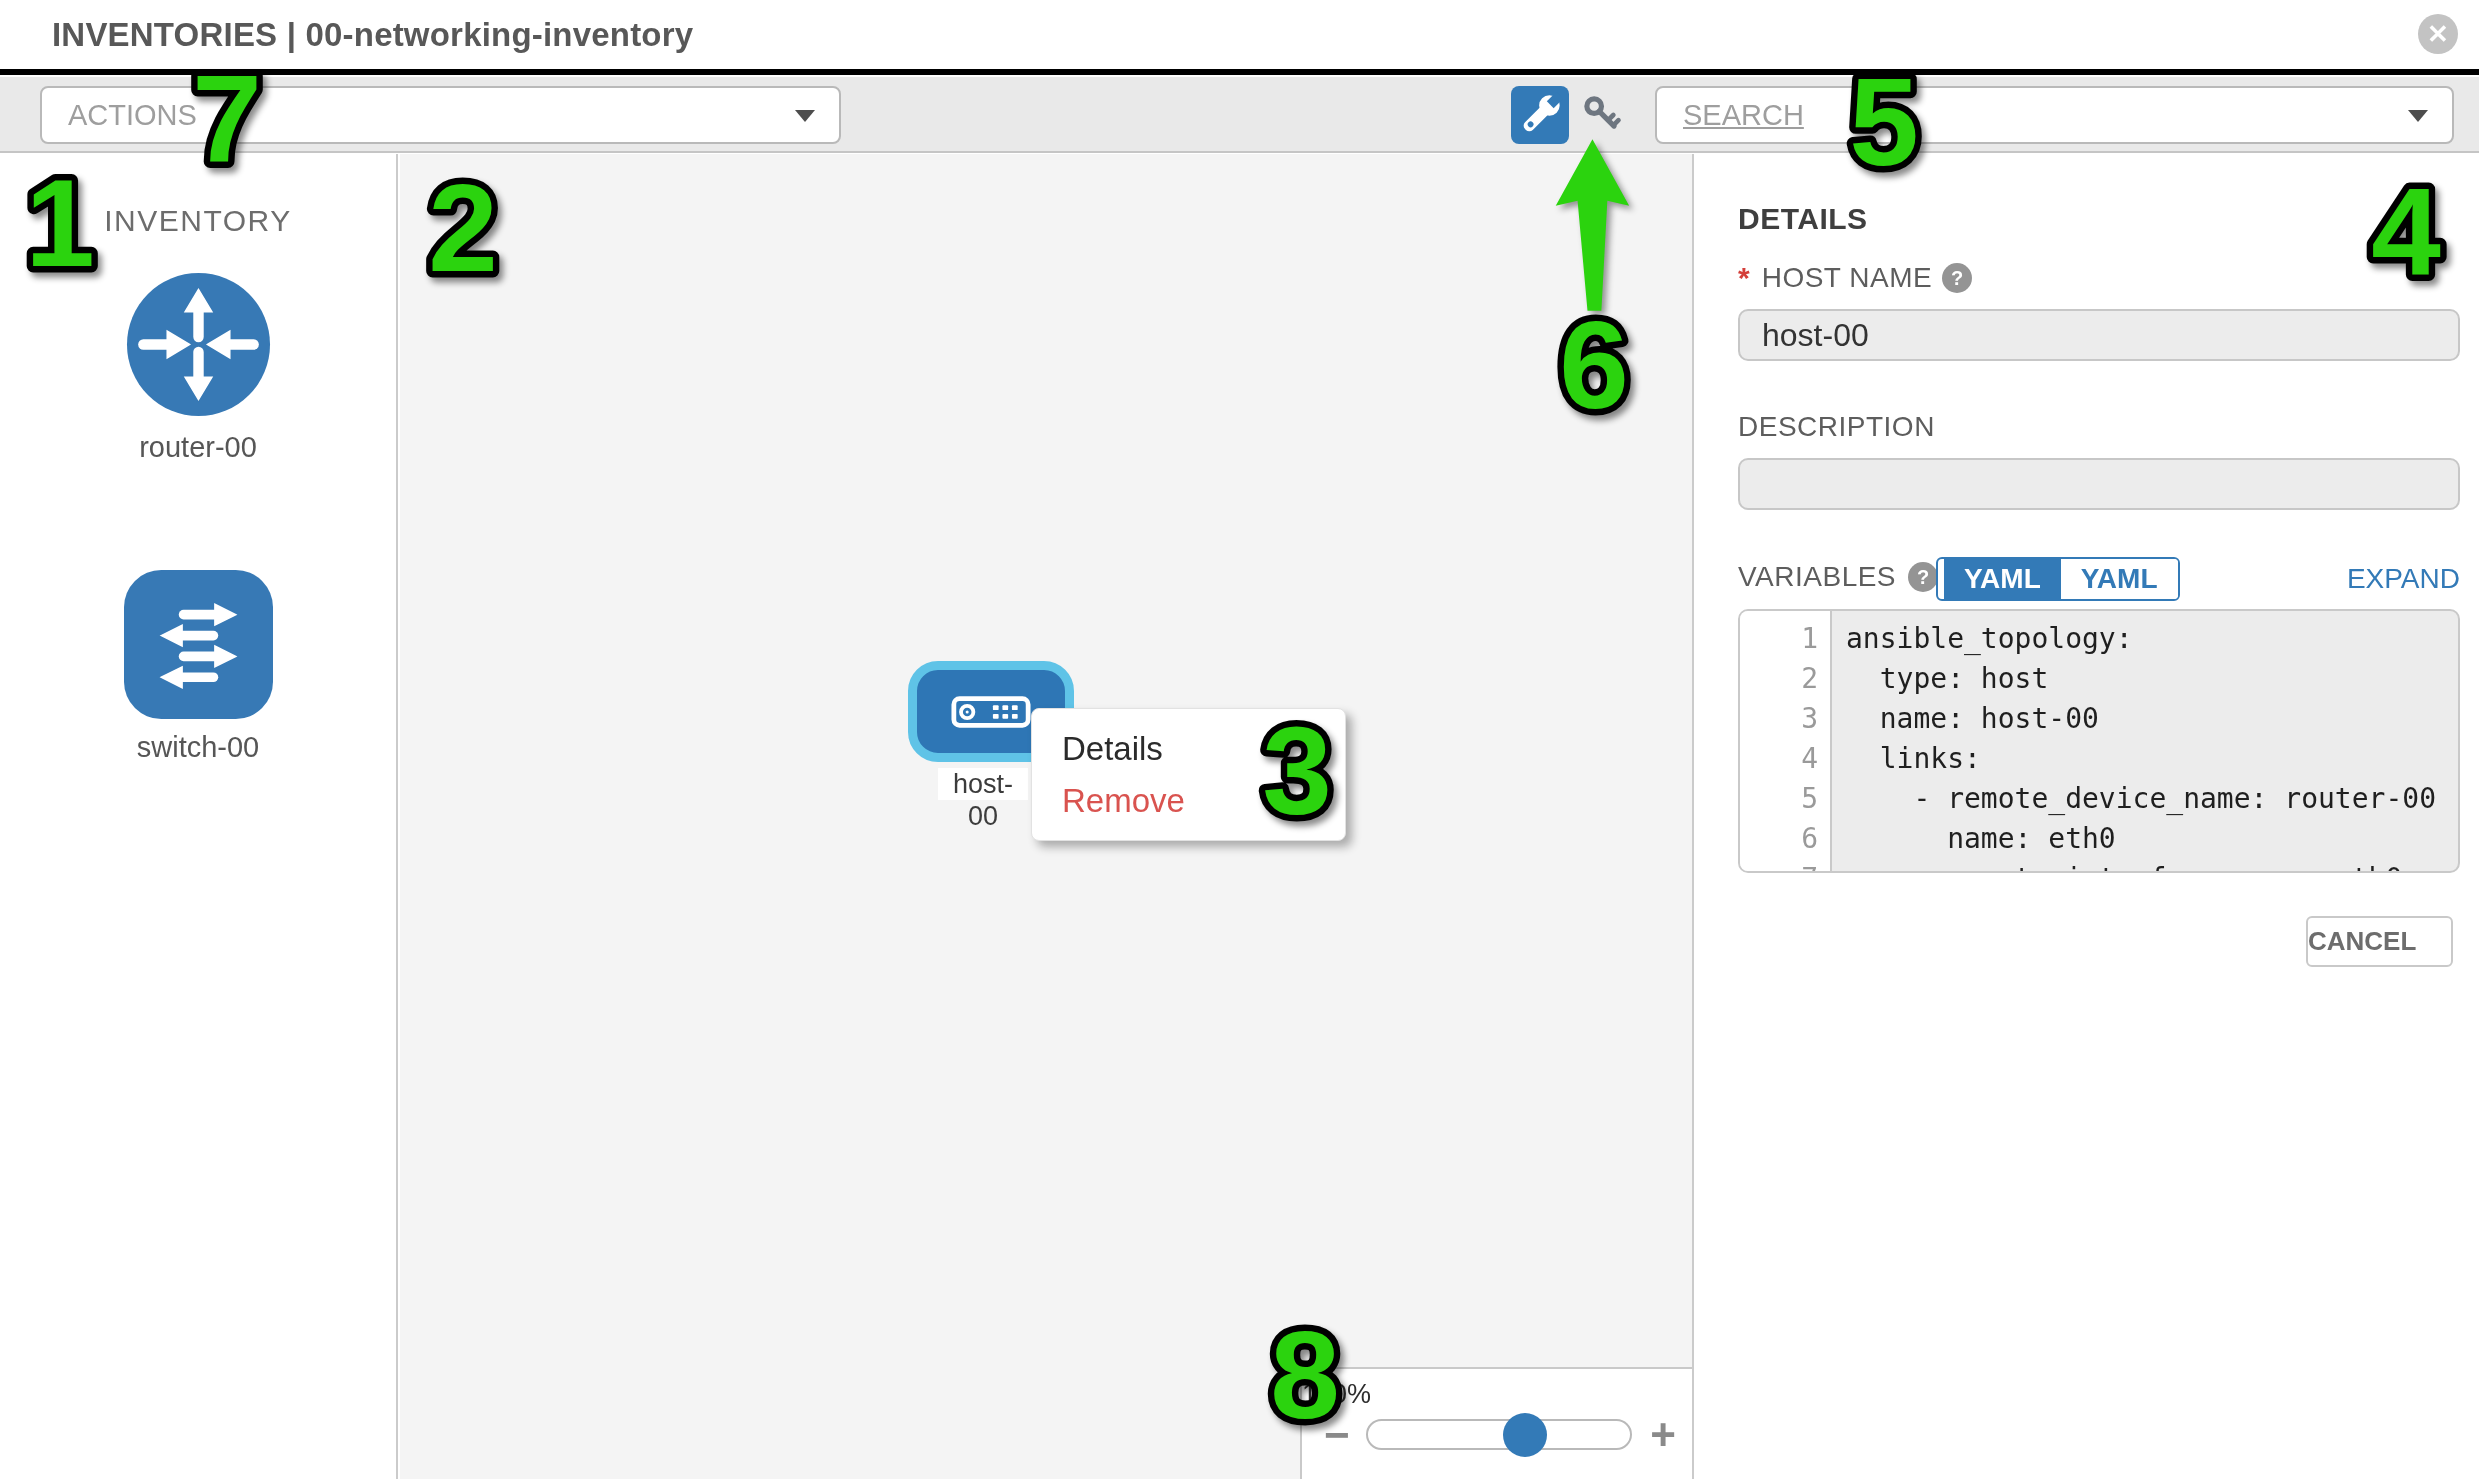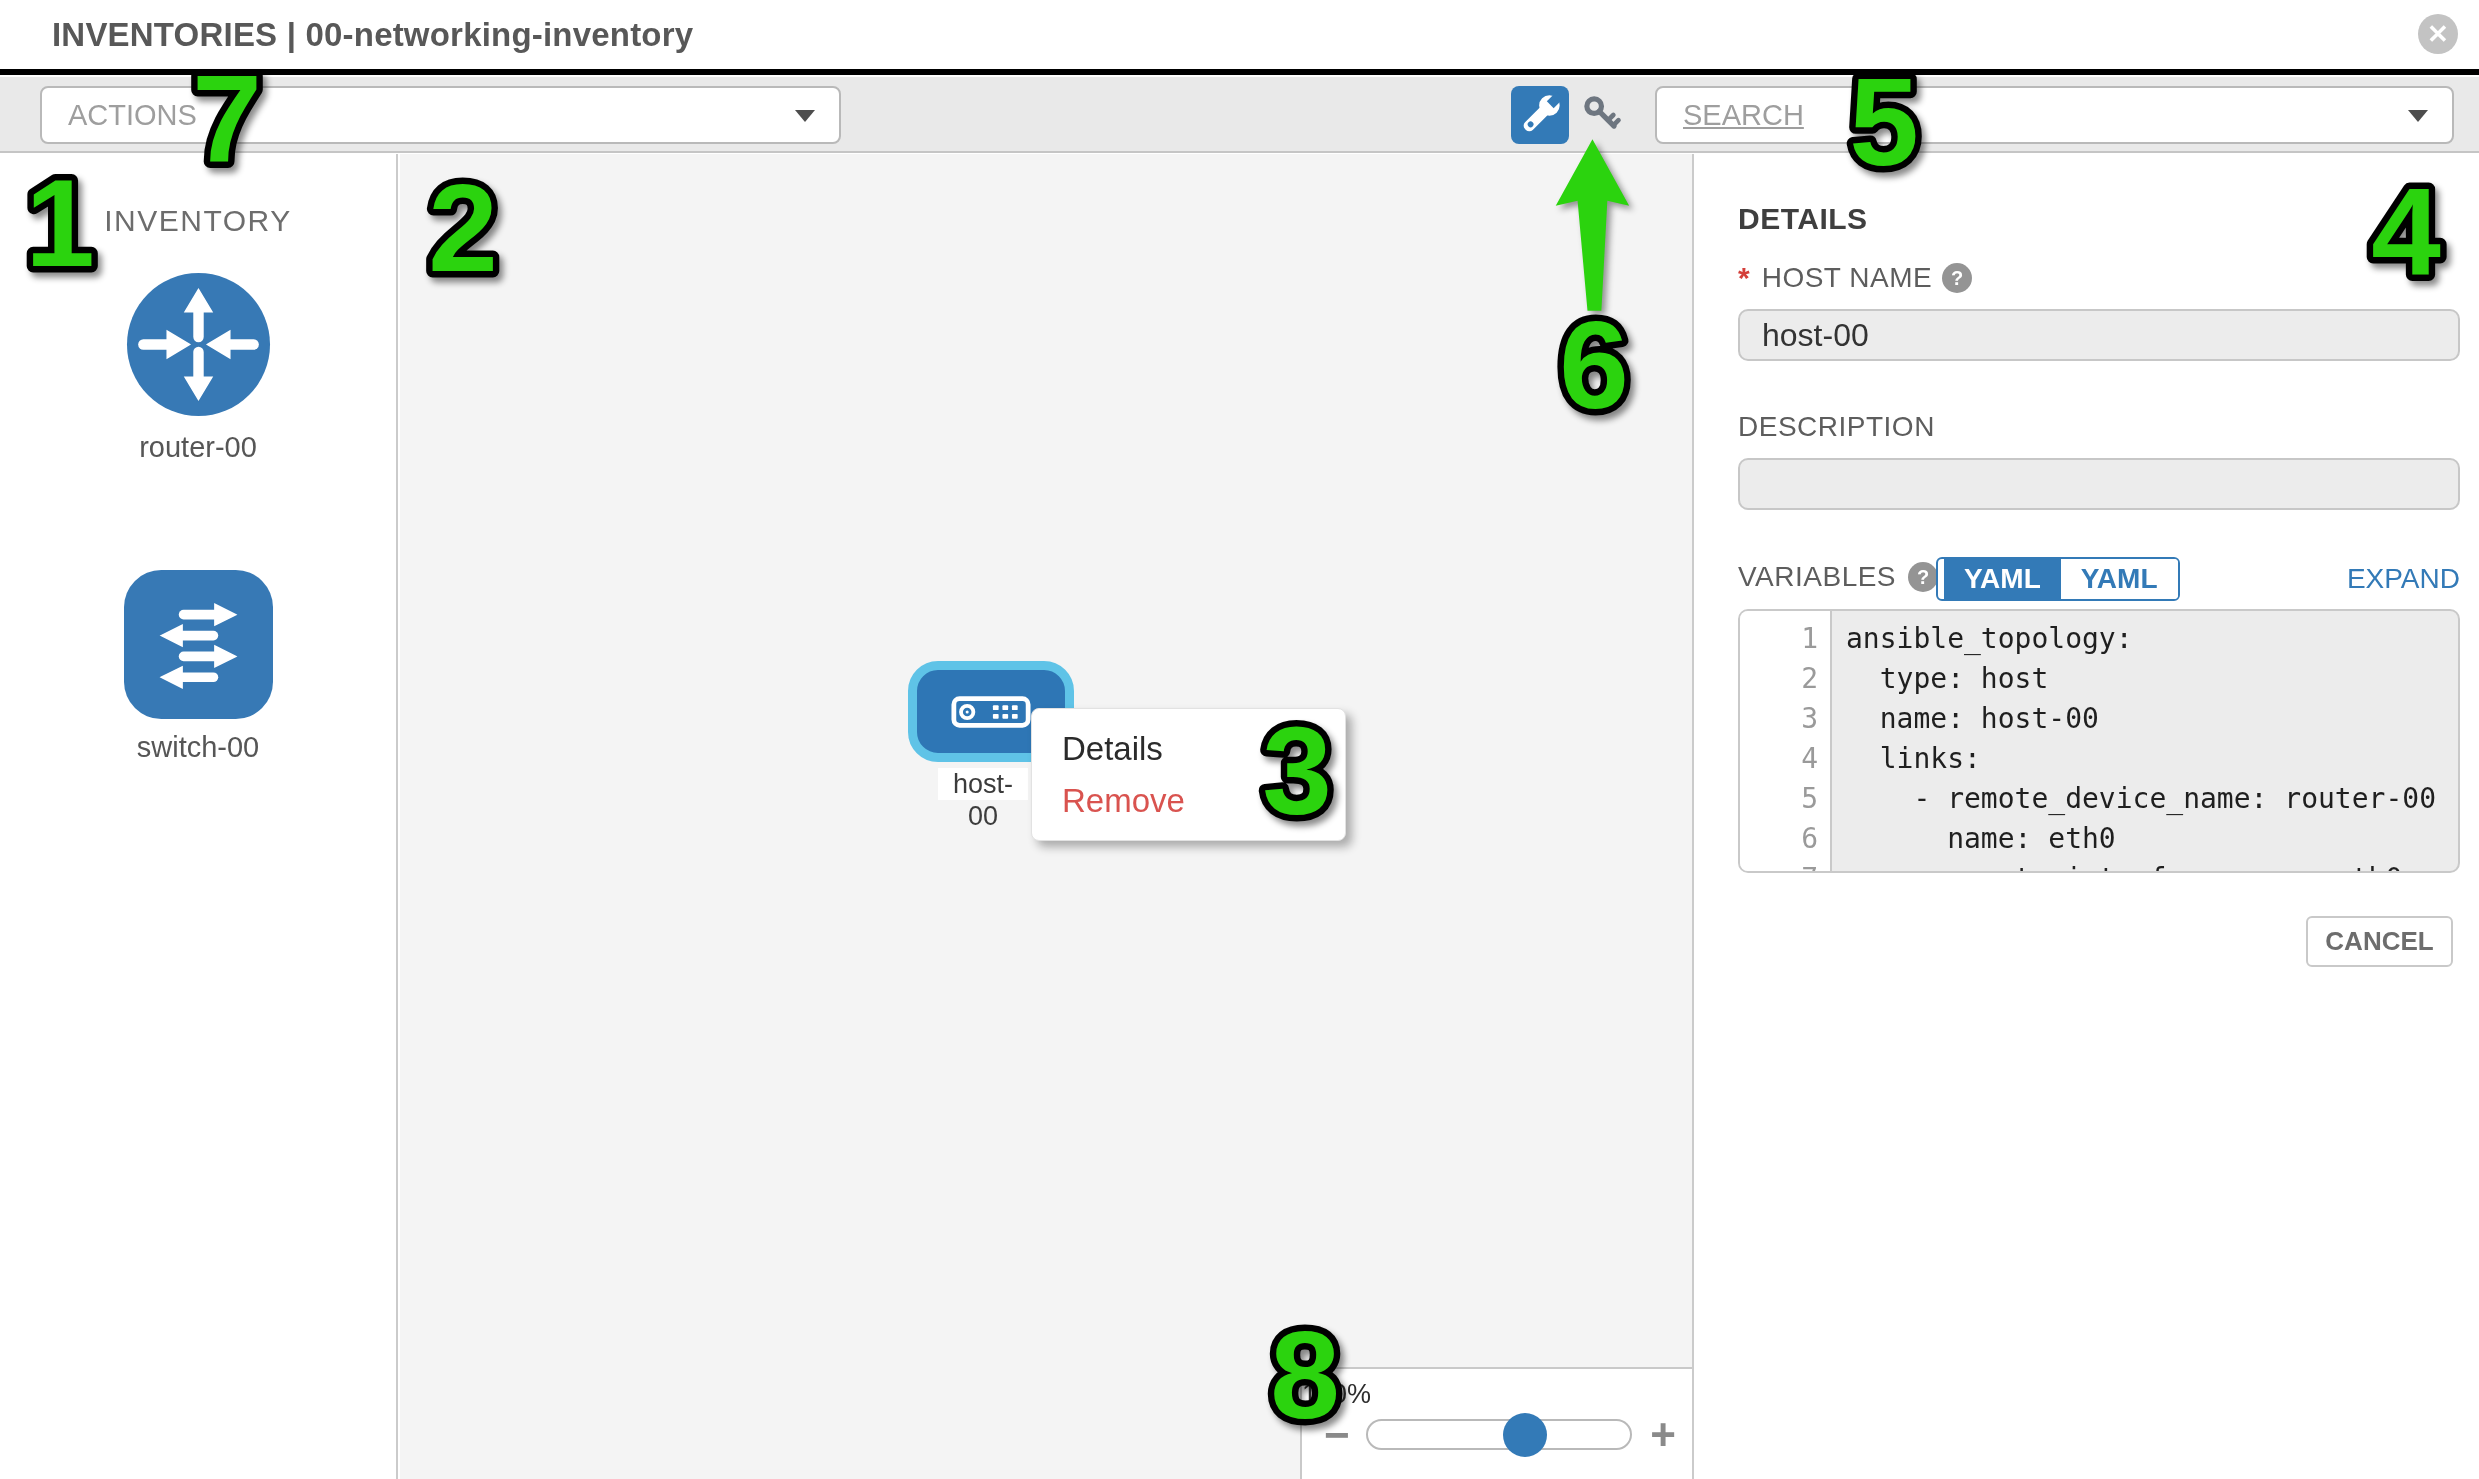--- a/index.html
+++ b/index.html
@@ -68,21 +68,21 @@
   .fmt-json { background:#fff; color:#337ab7; }
   .expand-link { position:absolute; right:0; top:6px; font-size:28px; color:#337ab7; cursor:pointer; }
 
   .editor { position:absolute; left:42px; top:455px; width:722px; height:264px; border:2px solid #c9c9c9; border-radius:10px; background:#ececec; overflow:hidden; }
   .gutter-bg { position:absolute; left:0; top:0; width:92px; height:100%; background:#fff; border-right:2px solid #c9c9c9; }
   .code-rows { position:absolute; left:0; top:8px; width:100%; }
   .crow { display:flex; height:40px; line-height:40px; font-family:"DejaVu Sans Mono", monospace; font-size:28px; }
   .lnum { width:92px; text-align:right; padding-right:14px; color:#9a9a9a; }
   .ctext { padding-left:14px; color:#1f1f1f; white-space:pre; }
 
-  .cancel-btn { position:absolute; left:610px; top:762px; width:147px; height:51px; background:#fff; border:2px solid #c9c9c9; border-radius:6px; font-size:26px; font-weight:bold; color:#6d6d6d; text-align:center; line-height:47px; cursor:pointer; }
+  .cancel-btn { position:absolute; left:610px; top:762px; width:147px; height:51px; background:#fff; border:2px solid #c9c9c9; border-radius:6px; font-size:26px; font-weight:bold; color:#6d6d6d; text-align:left; line-height:47px; cursor:pointer; }
 
   
   .annot { position:absolute; pointer-events:none; z-index:50; }
   .annot text { font-family:"Liberation Sans", sans-serif; font-weight:bold; font-size:126px; fill:#2bd30e; stroke:#000; stroke-width:13px; paint-order:stroke fill; stroke-linejoin:round; }
   .annot-shadow { filter:drop-shadow(4px 5px 3px rgba(0,0,0,0.45)); }
   .arrow-annot { position:absolute; left:1522px; top:129px; pointer-events:none; z-index:49; }
 </style>
 </head>
 <body>
 

